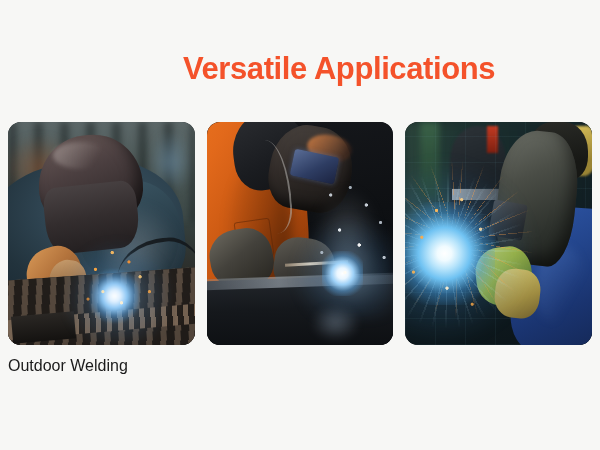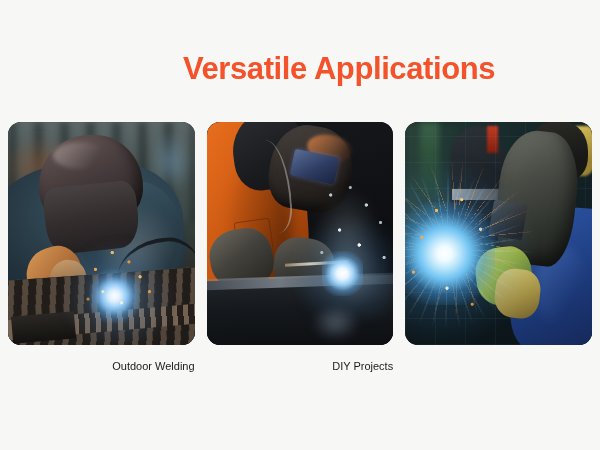--- a/index.html
+++ b/index.html
@@ -446,22 +446,22 @@
   .captions {
     position: absolute;
     top: 357px;
     left: 8px;
     width: 584px;
     display: flex;
     gap: 12px;
   }
   .caption {
     width: 186.6px;
-    text-align: right;
-    font-size: 11px;
+    text-align: left;
+    font-size: 16px;
     line-height: 18px;
     color: #1b1b1b;
     font-weight: 400;
     white-space: pre-line;
   }
 </style>
 </head>
 <body>
 
 <div class="poster">
@@ -540,16 +540,15 @@
         <div class="layer c3-rays-warm"></div>
         <div class="layer c3-burst"></div>
         <div class="layer c3-sparks"></div>
       </div>
     </div>
 
   </div>
 
   <div class="captions">
     <div class="caption">Outdoor Welding</div>
-    <div class="caption">DIY Projects</div>
   </div>
 
 </div>
 
 </body></html>

